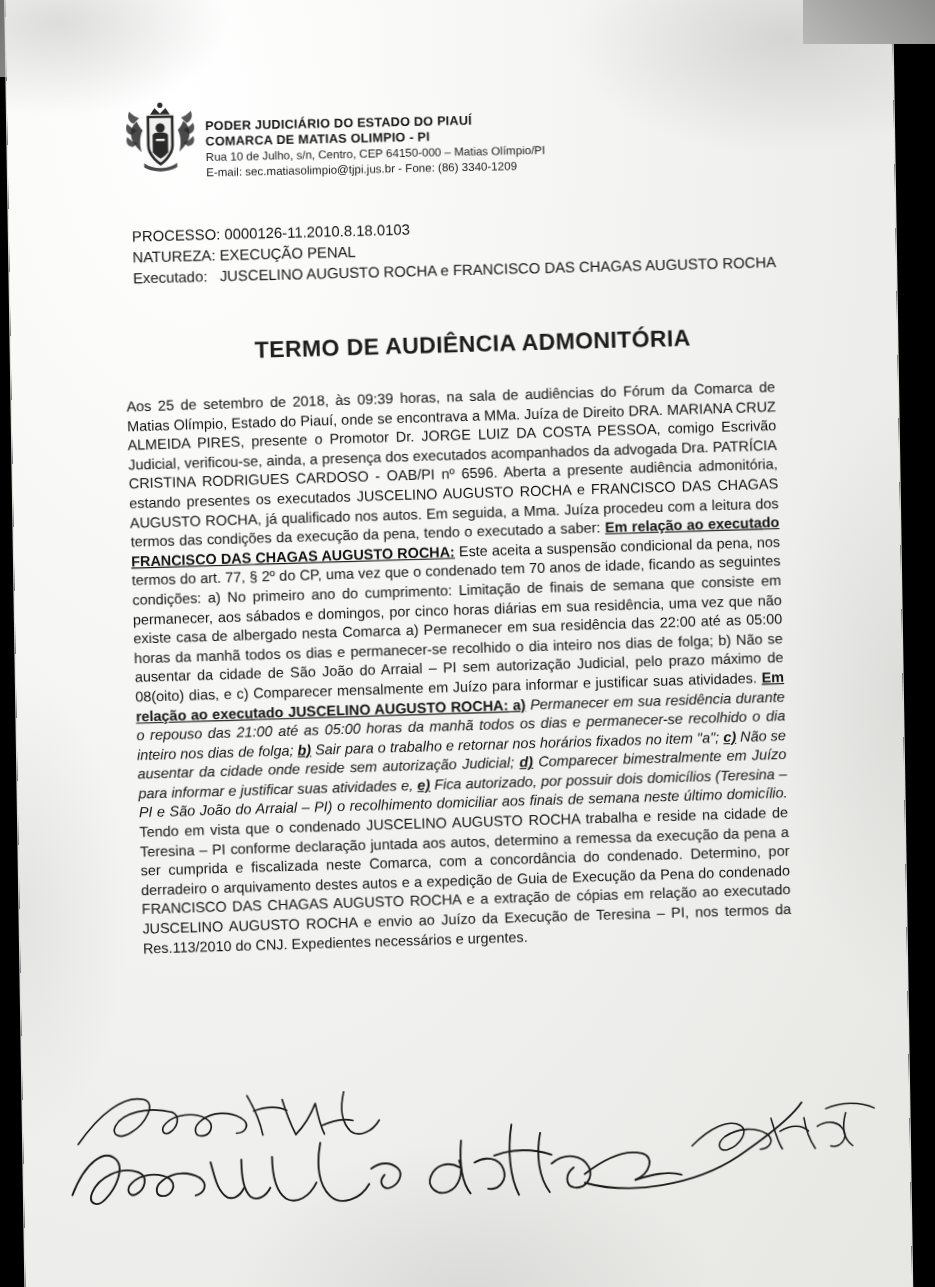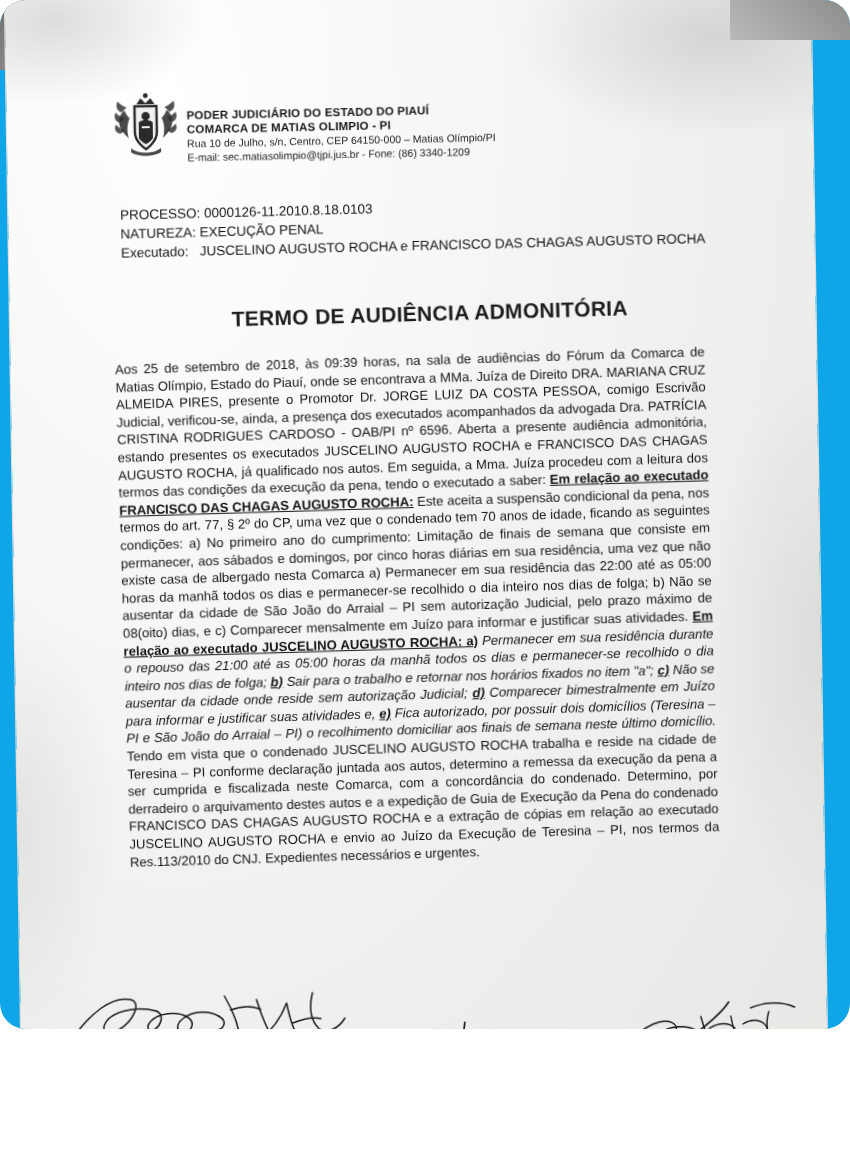--- a/index.html
+++ b/index.html
@@ -11,24 +11,23 @@
     width: 850px;
     height: 1170px;
     overflow: hidden;
     font-family: "Liberation Sans", sans-serif;
   }
 
   
   #page {
     position: relative;
     width: 850px;
-    height: 1029px;
-    background: #0ea5e9;
+    height: 1170px;
+    background: #000000;
     overflow: hidden;
-    border-radius: 26px;
   }
 
   
   #paper {
     position: absolute;
     left: 14px;
     top: -8px;
     width: 806px;
     height: 1186px;
     background:

